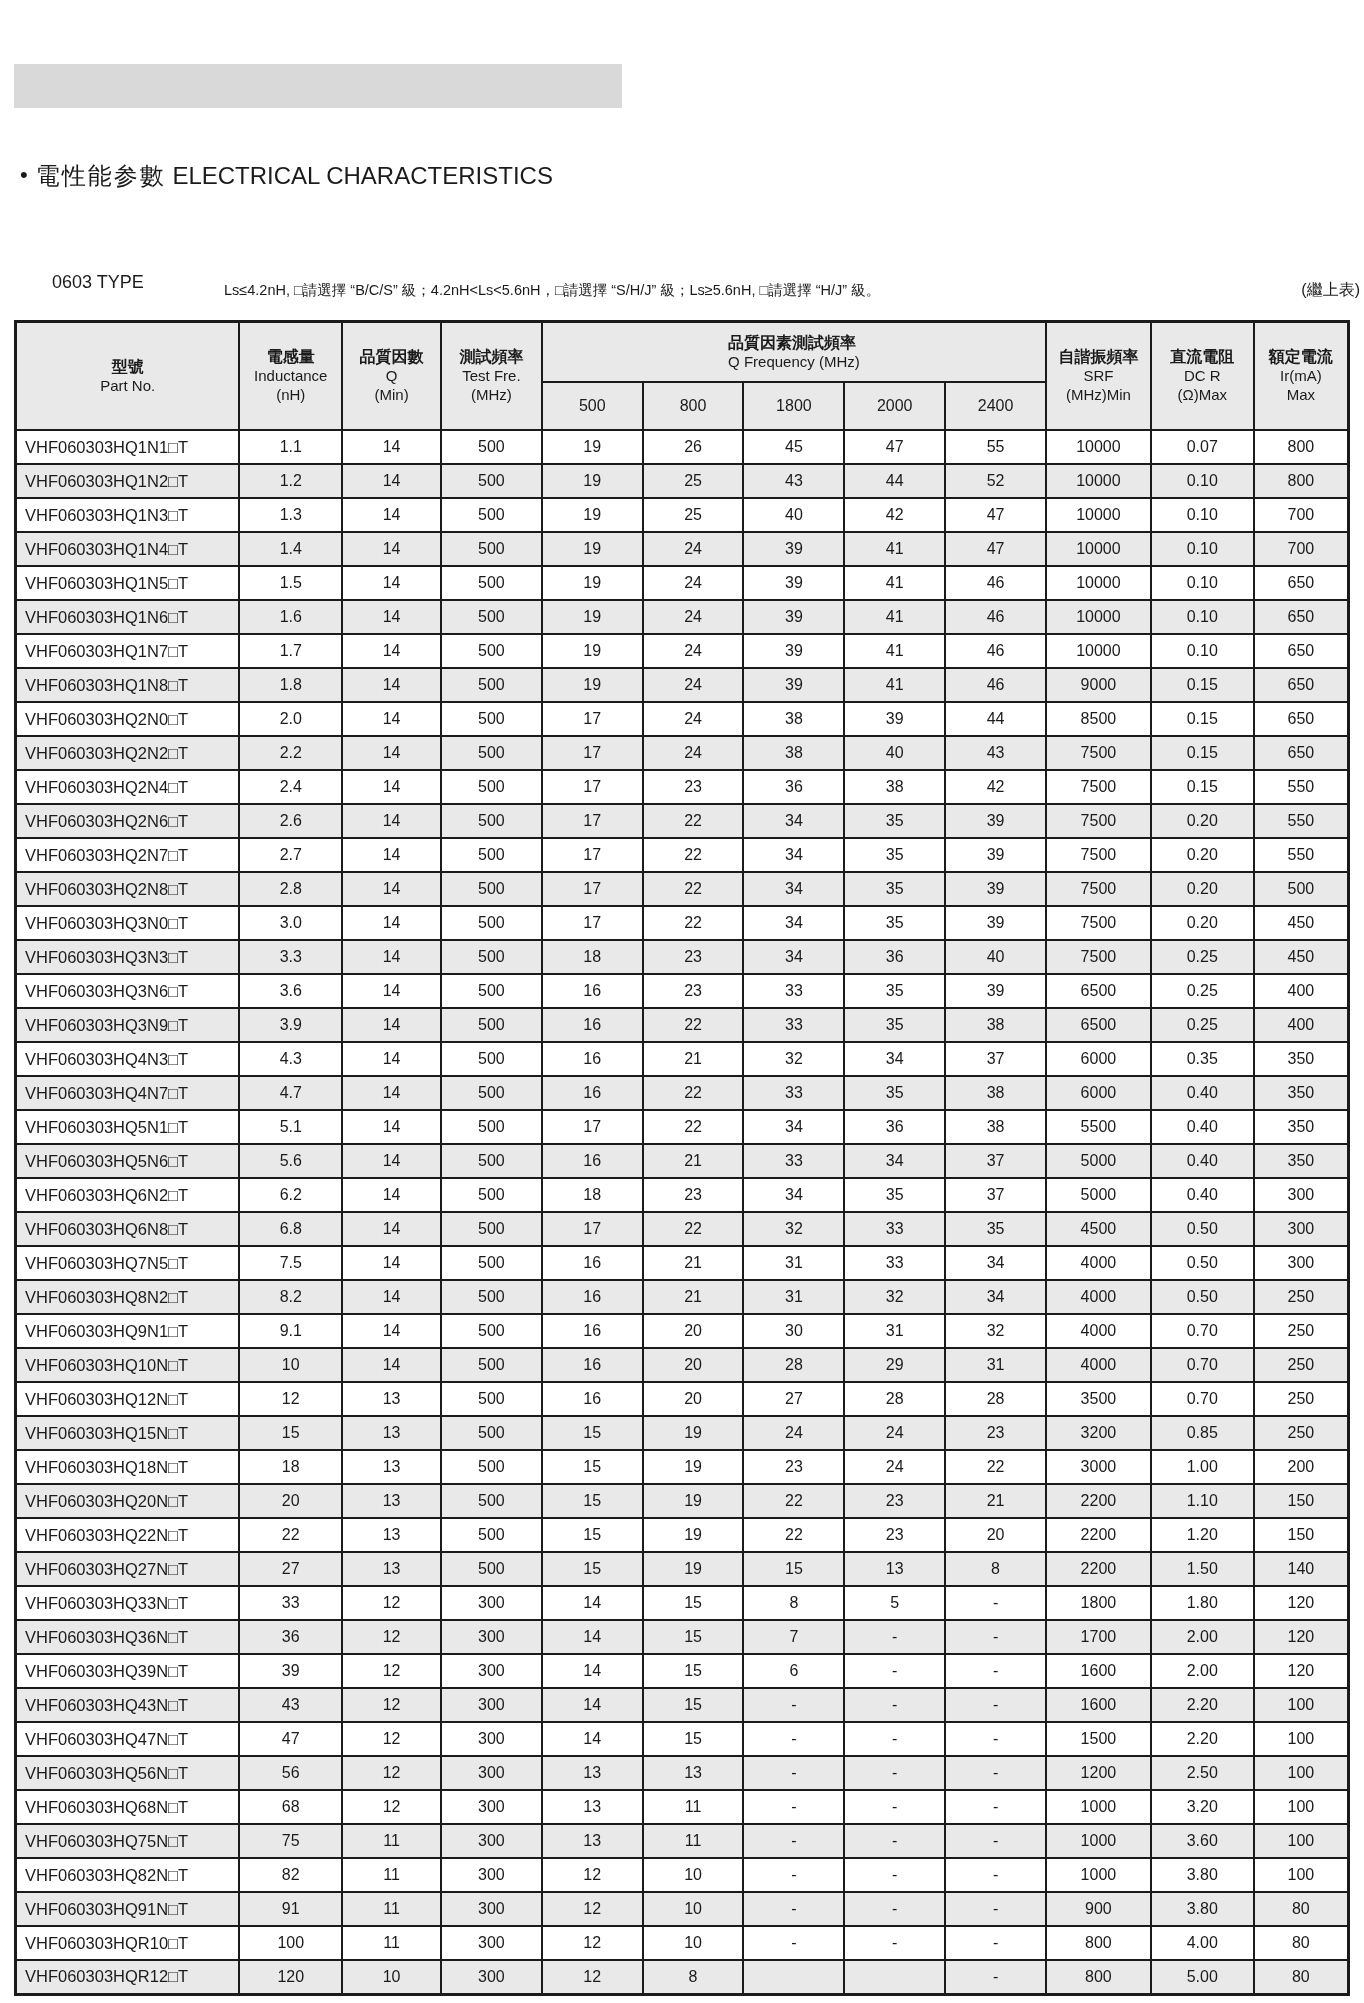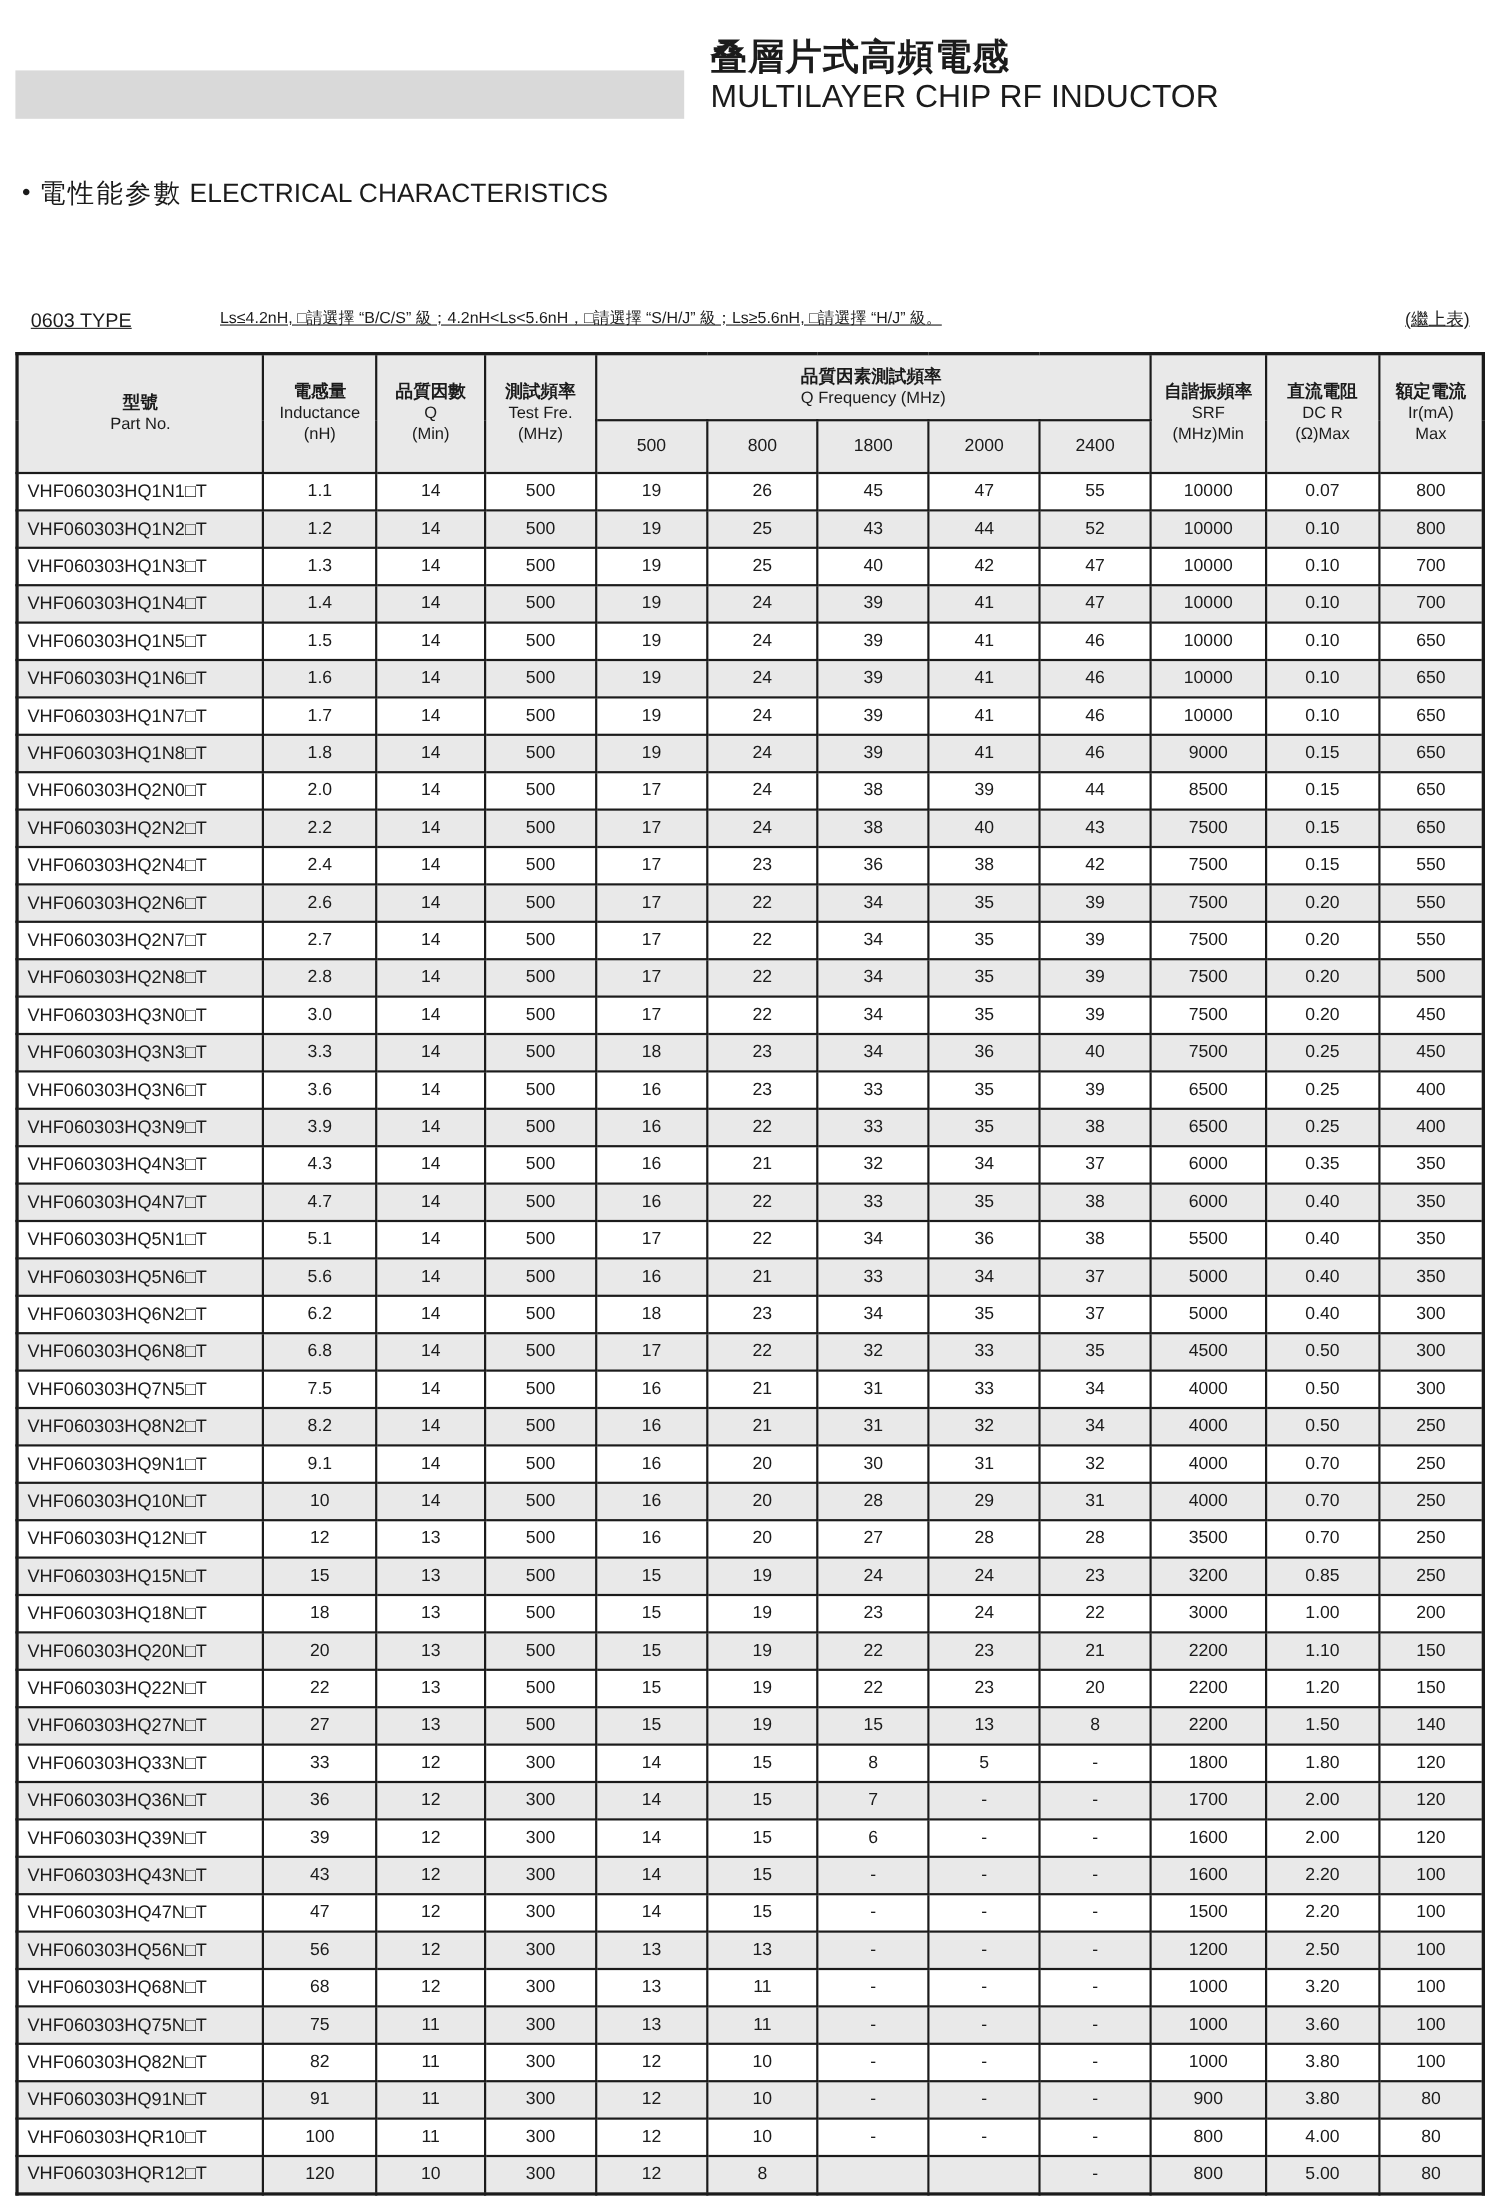--- a/index.html
+++ b/index.html
@@ -31,22 +31,22 @@
   
   .section-heading{
     position:absolute; left:20px; top:160px;
     font-size:24px; white-space:nowrap;
   }
   .section-heading .bullet{ font-size:22px; vertical-align:2px; margin-right:8px; }
   .section-heading .hz{ letter-spacing:2px; }
 
   
   .type-row{
-    position:absolute; left:0; top:252px; width:1336px;
-    display:flex; align-items:flex-end;text-decoration:underline;
+    position:absolute; left:24px; top:252px; width:1336px;
+    display:flex; align-items:center;
   }
   .type-label{
     width:200px; box-sizing:border-box; padding-left:28px; padding-top:12px;
     font-size:18px; white-space:nowrap;
   }
   .notes{ flex:1; font-size:14.5px; line-height:1.5; white-space:nowrap;margin-top:28px; }
   .continued{
     font-size:16px; white-space:nowrap; align-self:flex-end;
     padding-bottom:1px;
   }
@@ -74,24 +74,20 @@
   tbody td.part{ text-align:left; padding-left:8px; font-size:16.5px; white-space:nowrap; }
   tbody tr.alt td{ background:var(--row-alt); }
 </style>
 </head>
 <body>
 
 <div class="page">
 
   <div class="gray-bar"></div>
 
-  <div class="title-block">
-    <div class="title-cjk">叠層片式高頻電感</div>
-    <div class="title-en">MULTILAYER CHIP RF INDUCTOR</div>
-  </div>
 
   <div class="section-heading">
     <span class="bullet">•</span><span class="hz">電性能参數</span>
     <span class="en">ELECTRICAL CHARACTERISTICS</span>
   </div>
 
   <div class="type-row">
     <div class="type-label">0603 TYPE</div>
     <div class="notes">
       <div>Ls≤4.2nH, □請選擇 “B/C/S” 級；4.2nH&lt;Ls&lt;5.6nH，□請選擇 “S/H/J” 級；Ls≥5.6nH, □請選擇 “H/J” 級。</div>

